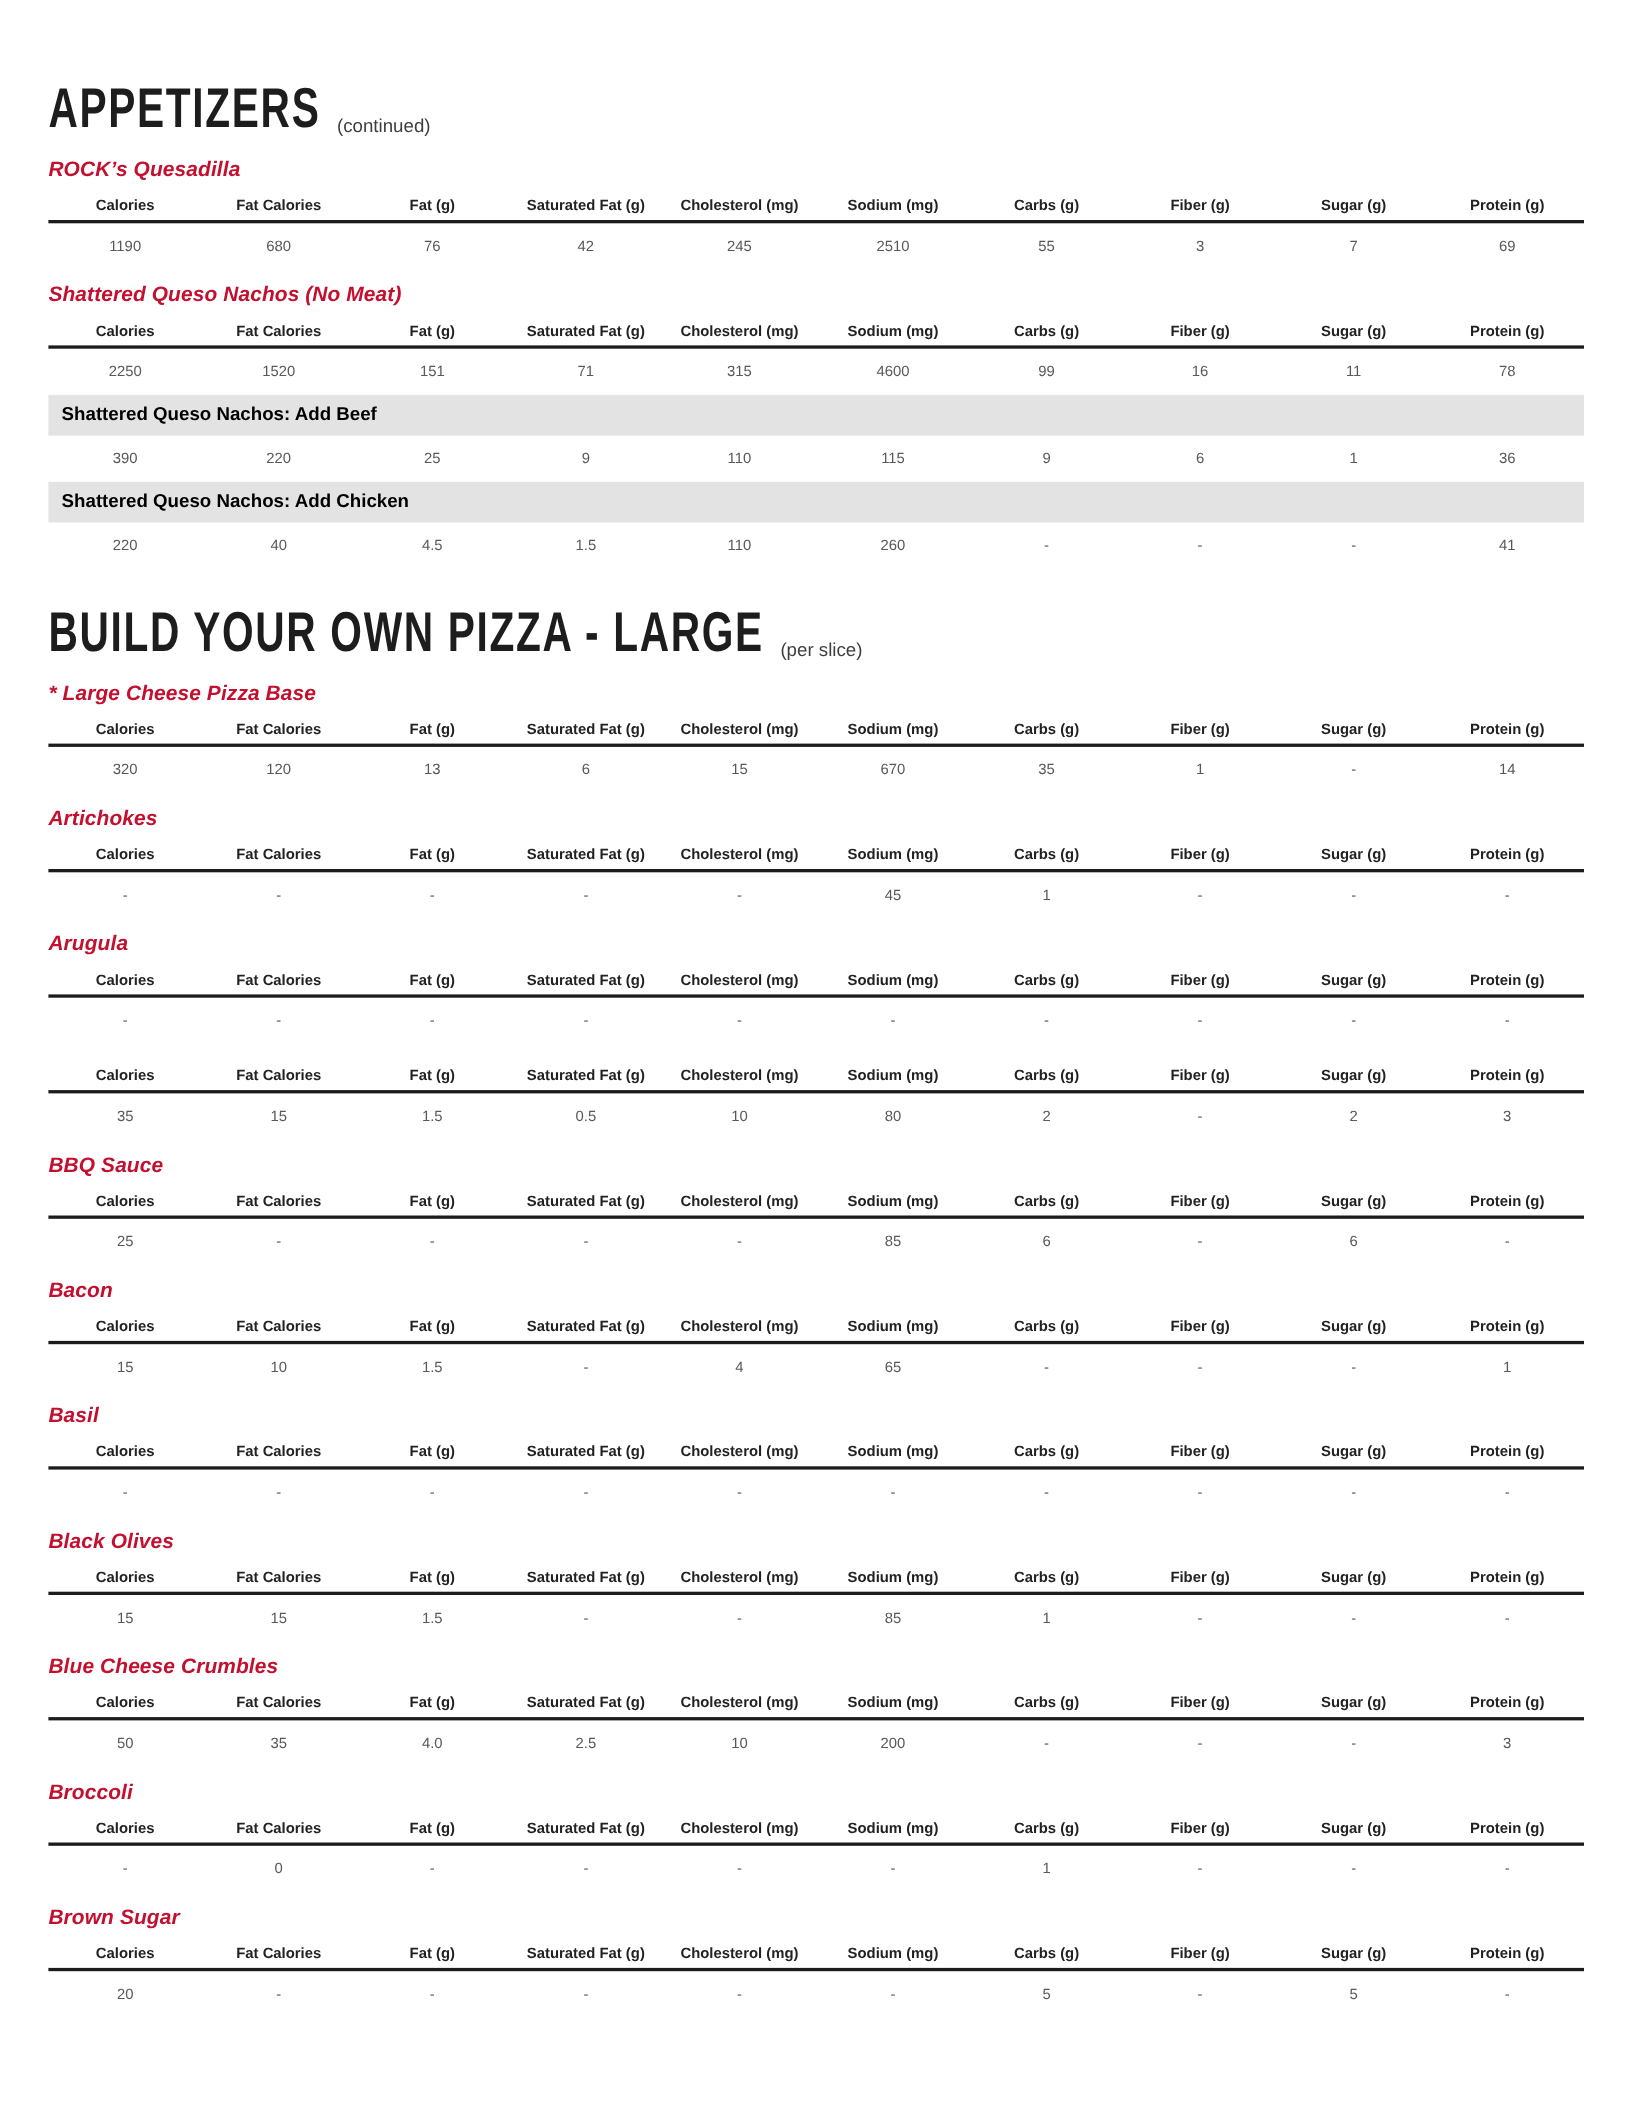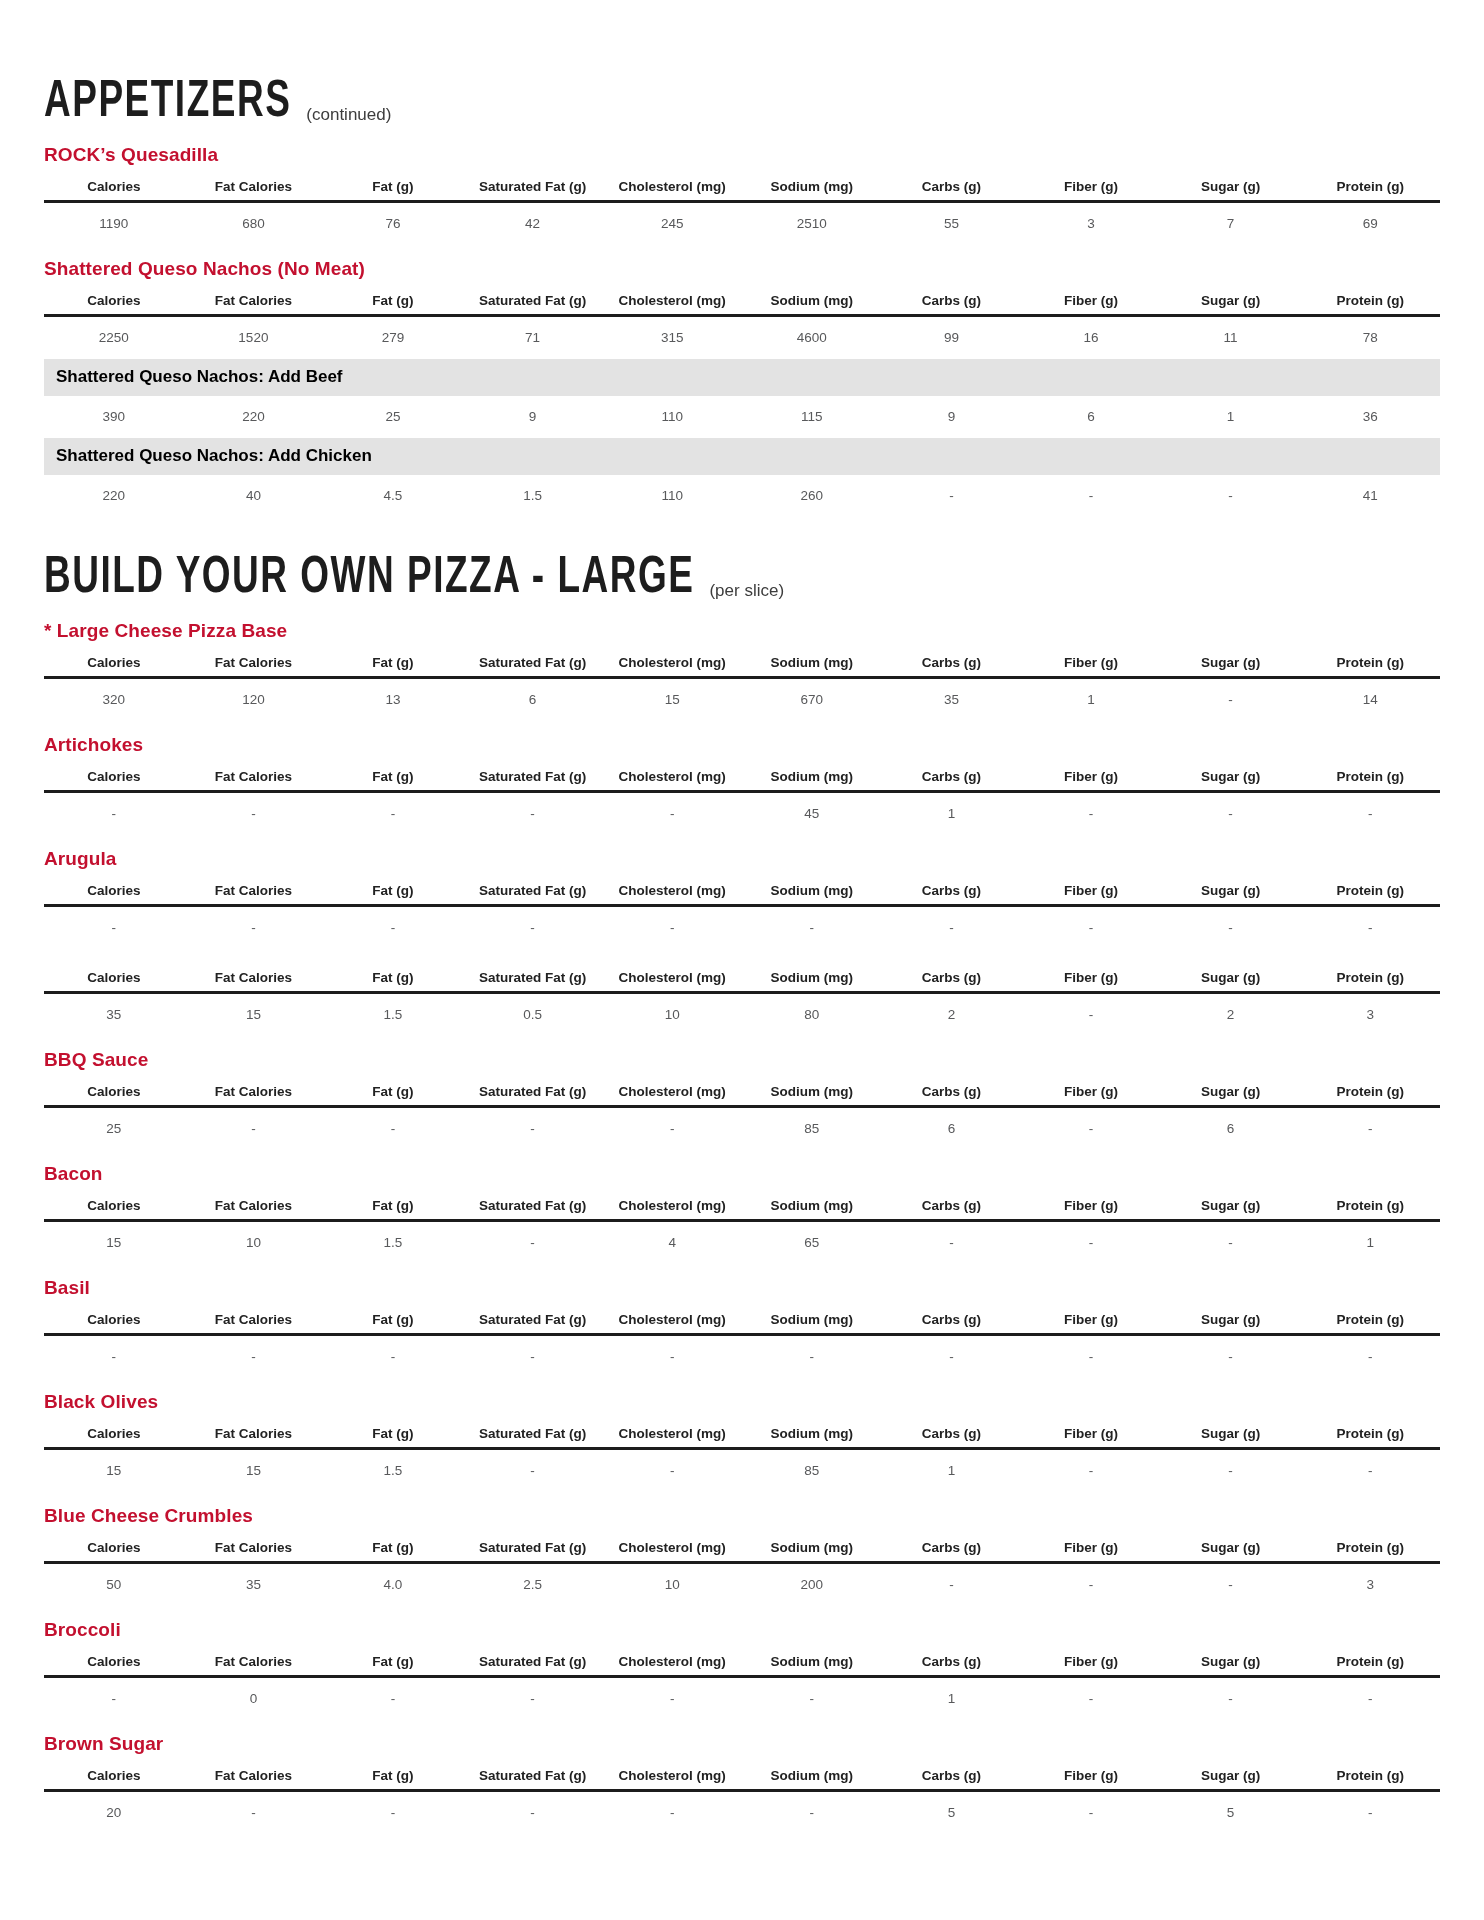--- a/index.html
+++ b/index.html
@@ -39,20 +39,21 @@
     text-align: right;
   }
   .item { margin-top: 16px; }
   .item:first-of-type { margin-top: 0; }
   .item-title {
     color: var(--accent, #c3102f);
     font-size: 19px;
     font-weight: 700;
     margin-bottom: 5px;
     letter-spacing: 0.1px;
+    font-style: italic;
   }
   .nutri-table { width: 100%; }
   .row { display: grid; grid-template-columns: repeat(10, 1fr); }
   .header-row { border-bottom: 3px solid var(--rule, #1c1c1c); }
   .header-cell {
     font-size: 13.5px;
     font-weight: 700;
     color: #222222;
     text-align: center;
     padding: 8px 2px 6px 2px;
@@ -122,21 +123,21 @@
             <div class="header-cell">Cholesterol (mg)</div>
             <div class="header-cell">Sodium (mg)</div>
             <div class="header-cell">Carbs (g)</div>
             <div class="header-cell">Fiber (g)</div>
             <div class="header-cell">Sugar (g)</div>
             <div class="header-cell">Protein (g)</div>
           </div>
           <div class="row data-row">
             <div class="cell">2250</div>
             <div class="cell">1520</div>
-            <div class="cell">279</div>
+            <div class="cell">151</div>
             <div class="cell">71</div>
             <div class="cell">315</div>
             <div class="cell">4600</div>
             <div class="cell">99</div>
             <div class="cell">16</div>
             <div class="cell">11</div>
             <div class="cell">78</div>
           </div>
         </div>
         <div class="band">Shattered Queso Nachos: Add Beef</div>

